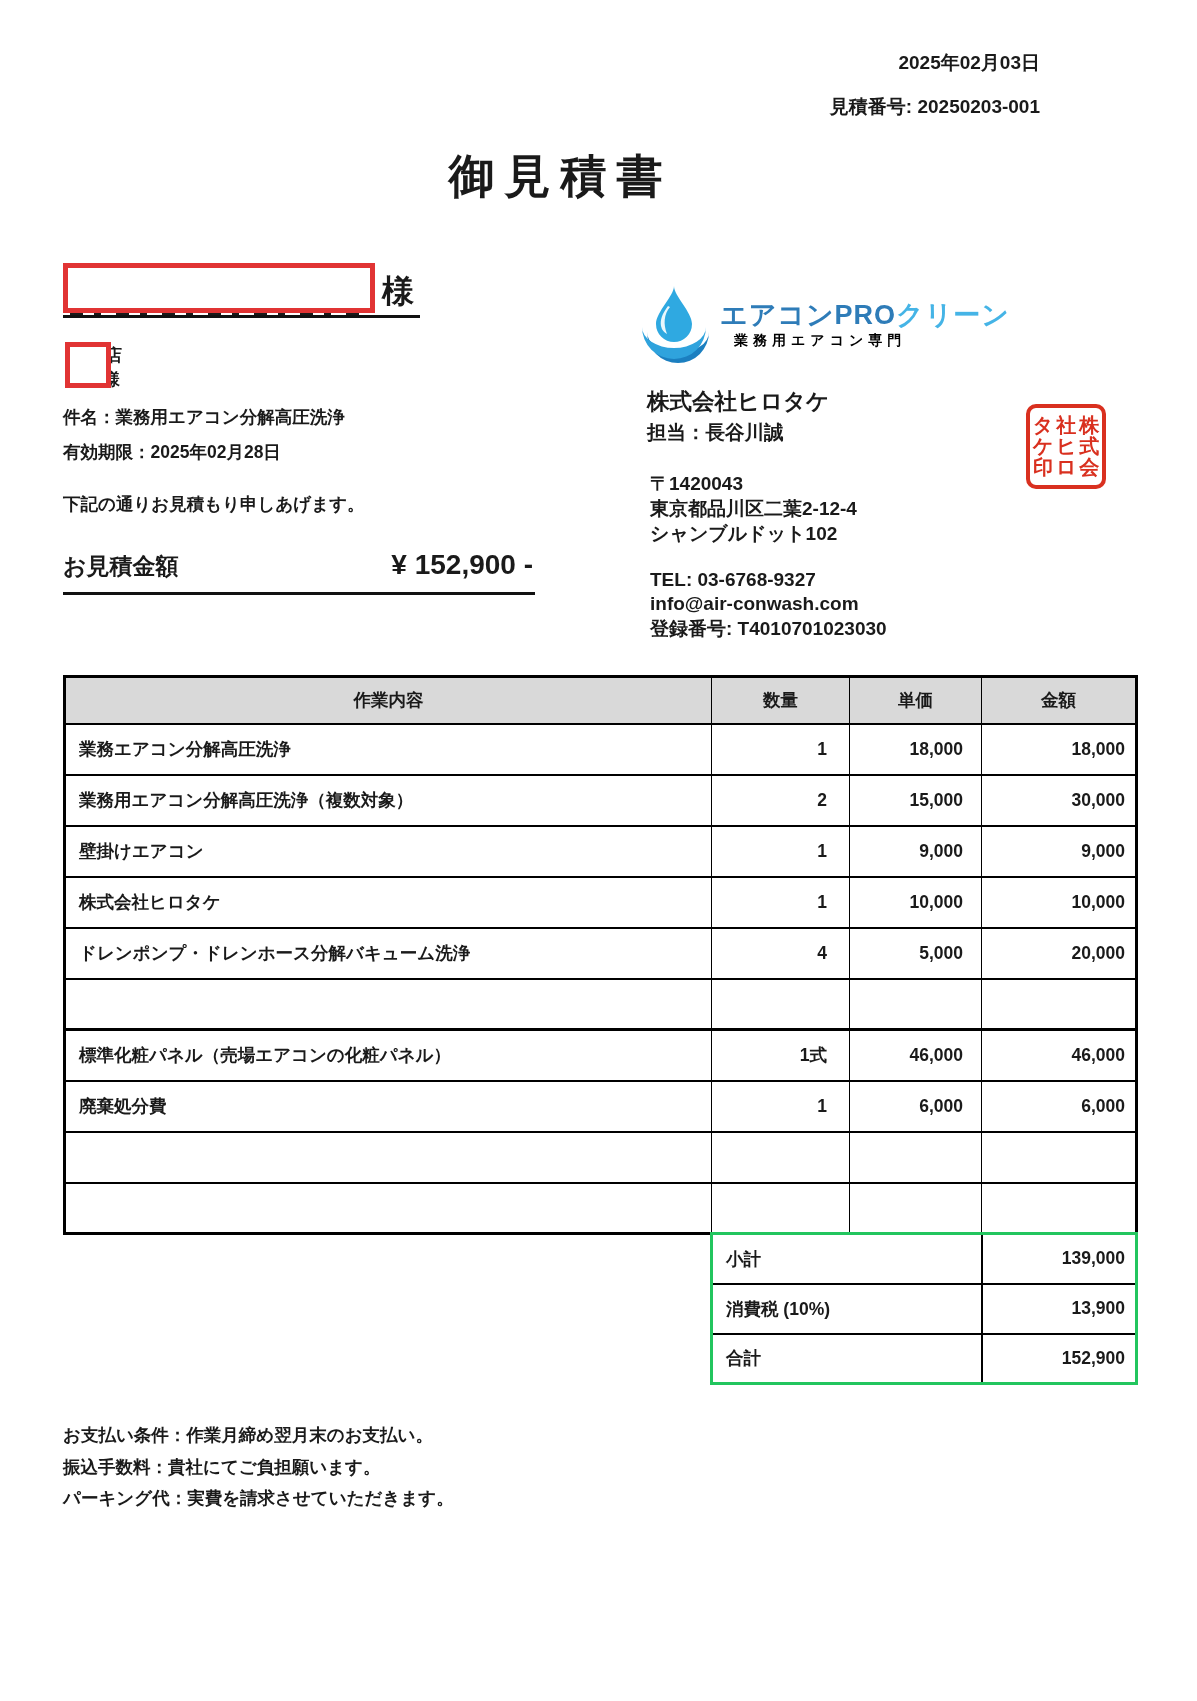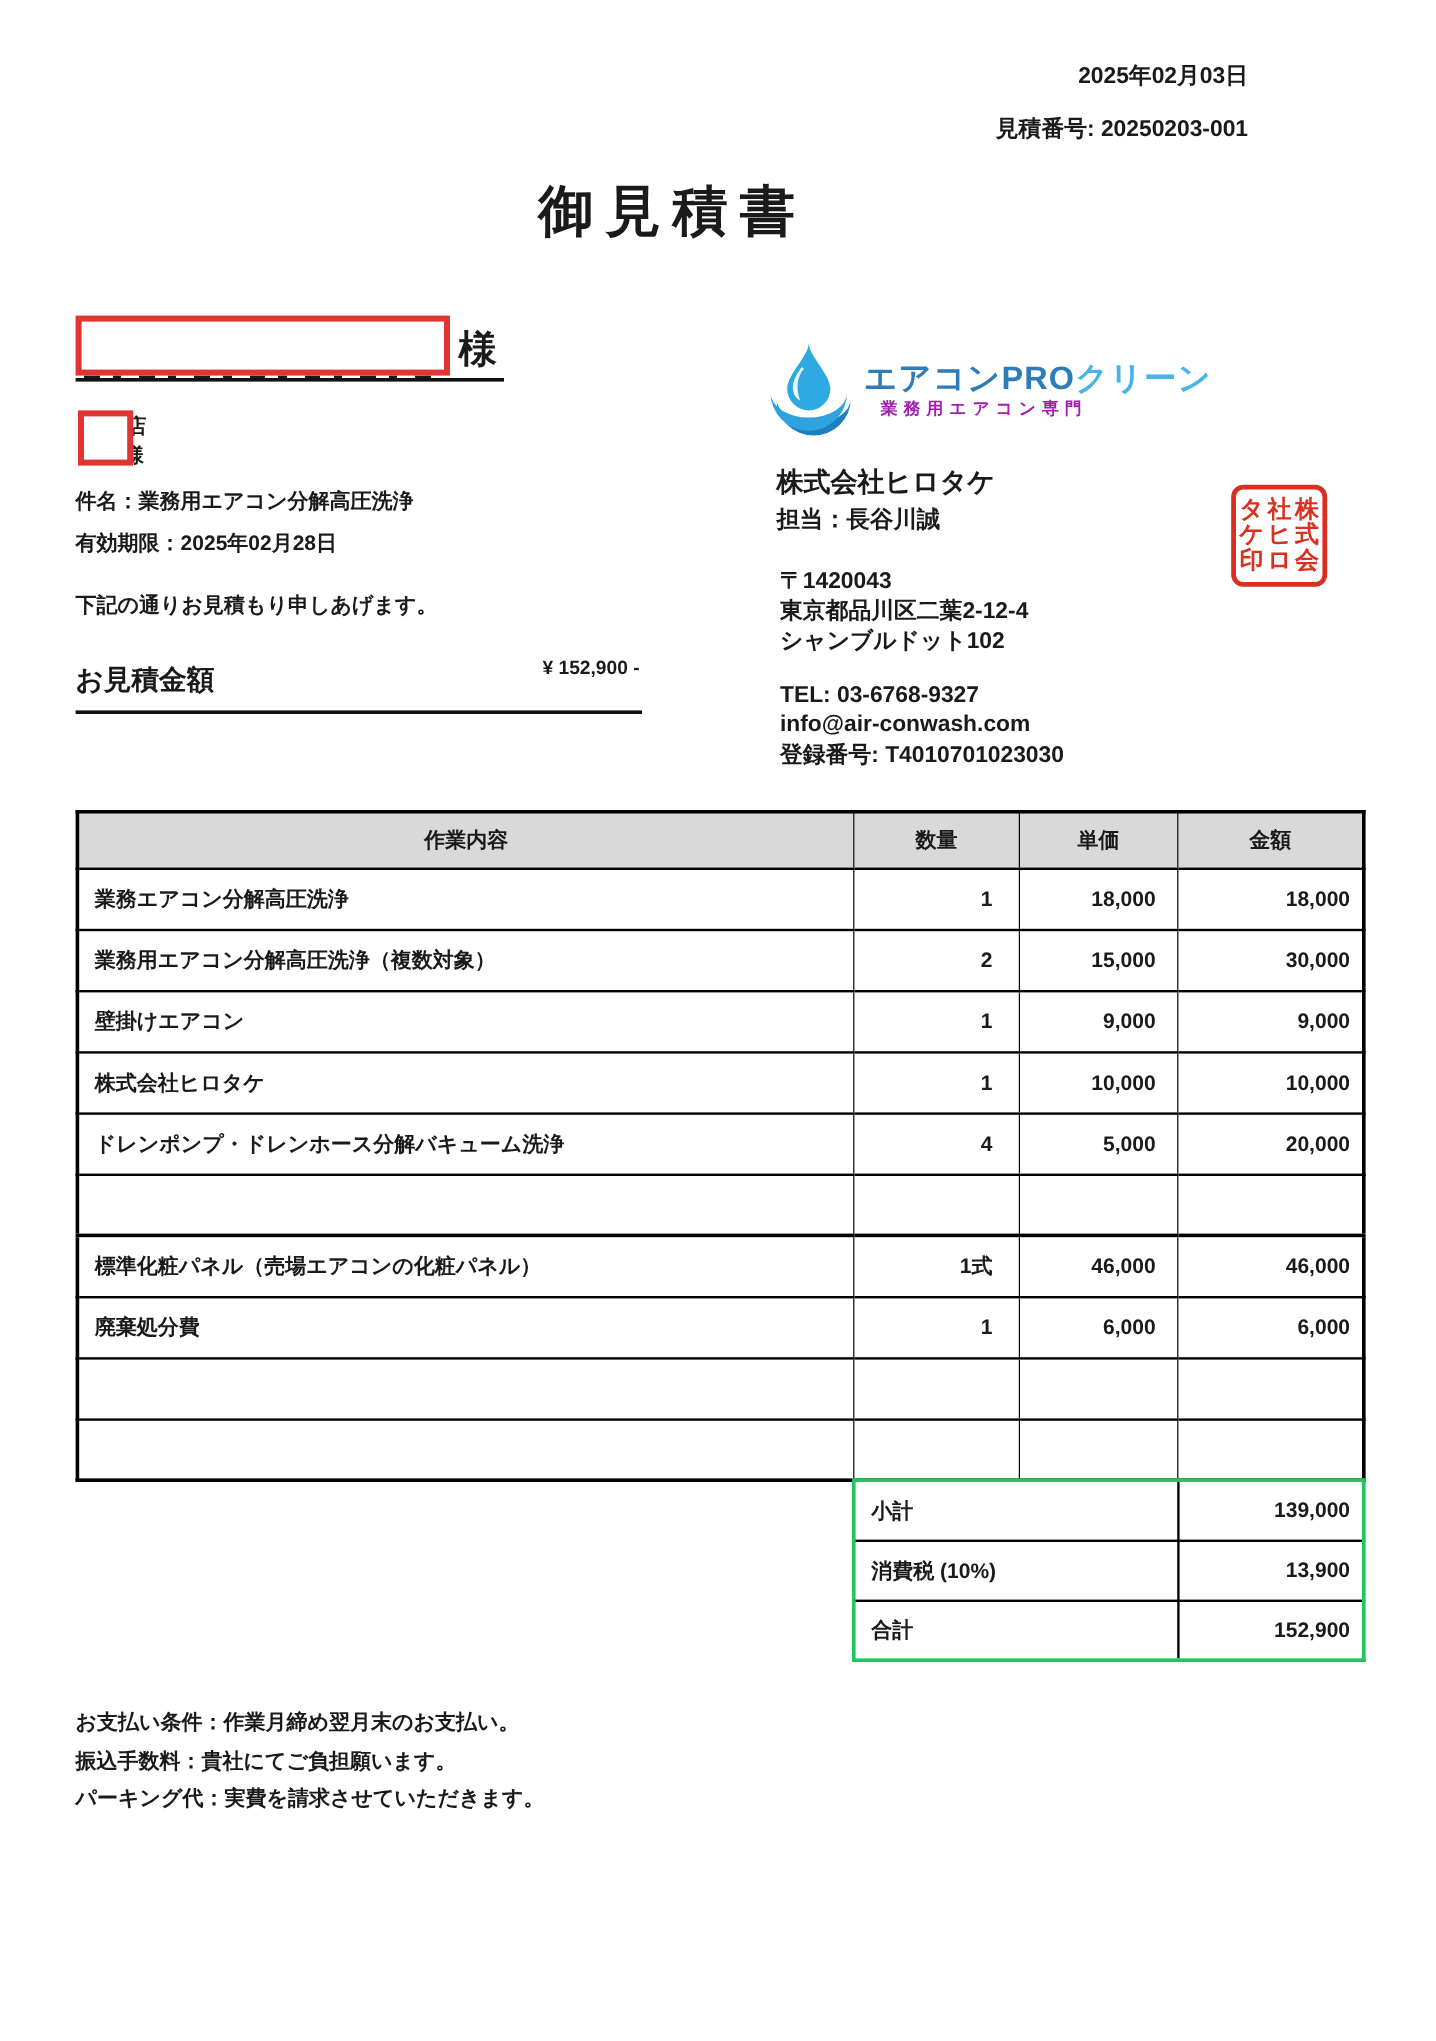--- a/index.html
+++ b/index.html
@@ -26,29 +26,29 @@
      background:repeating-linear-gradient(90deg,#1a1a1a 0 13px,transparent 13px 24px,#1a1a1a 24px 31px,transparent 31px 46px);}
   .redact-box-1{position:absolute;left:63px;top:263px;width:312px;height:50px;border:5px solid var(--accent-red);background:#fff;}
   .client-honorific{position:absolute;left:382px;top:270px;font-size:32px;}
   .partial-branch{position:absolute;left:105px;top:344px;font-size:17px;}
   .partial-honorific{position:absolute;left:103px;top:368px;font-size:17px;}
   .redact-box-2{position:absolute;left:65px;top:342px;width:46px;height:46px;border:5px solid var(--accent-red);background:#fff;}
   .subject{position:absolute;left:63px;top:405px;font-size:17.5px;}
   .expiry{position:absolute;left:63px;top:440px;font-size:17.5px;}
   .greeting{position:absolute;left:63px;top:492px;font-size:17.5px;}
   .amount-label{position:absolute;left:63px;top:551px;font-size:23px;}
-  .amount-value{position:absolute;left:63px;top:549px;width:470px;text-align:right;font-size:16px;}
+  .amount-value{position:absolute;left:63px;top:549px;width:470px;text-align:right;font-size:28px;}
   .amount-line{position:absolute;left:63px;top:592px;width:472px;border-top:3px solid #111;}
 
   
   .logo-icon{position:absolute;left:640px;top:286px;width:72px;height:80px;}
   .logo-title{position:absolute;left:720px;top:297px;font-size:27px;letter-spacing:1px;white-space:nowrap;}
   .logo-title .dark{color:var(--brand-blue-dark);}
   .logo-title .light{color:var(--brand-blue-light);}
-  .logo-subtitle{position:absolute;left:734px;top:332px;font-size:14px;letter-spacing:5px;color:#a21caf;white-space:nowrap;}
+  .logo-subtitle{position:absolute;left:734px;top:332px;font-size:14px;letter-spacing:5px;color:#000000;white-space:nowrap;}
   .co-name{position:absolute;left:647px;top:386px;font-size:22.5px;}
   .co-contact{position:absolute;left:647px;top:419px;font-size:19.5px;}
   .co-postal{position:absolute;left:650px;top:471px;font-size:19px;}
   .co-addr1{position:absolute;left:650px;top:496px;font-size:19px;}
   .co-addr2{position:absolute;left:650px;top:521px;font-size:19px;}
   .co-tel{position:absolute;left:650px;top:569px;font-size:19px;}
   .co-mail{position:absolute;left:650px;top:593px;font-size:19px;}
   .co-reg{position:absolute;left:650px;top:616px;font-size:19px;}
 
   

